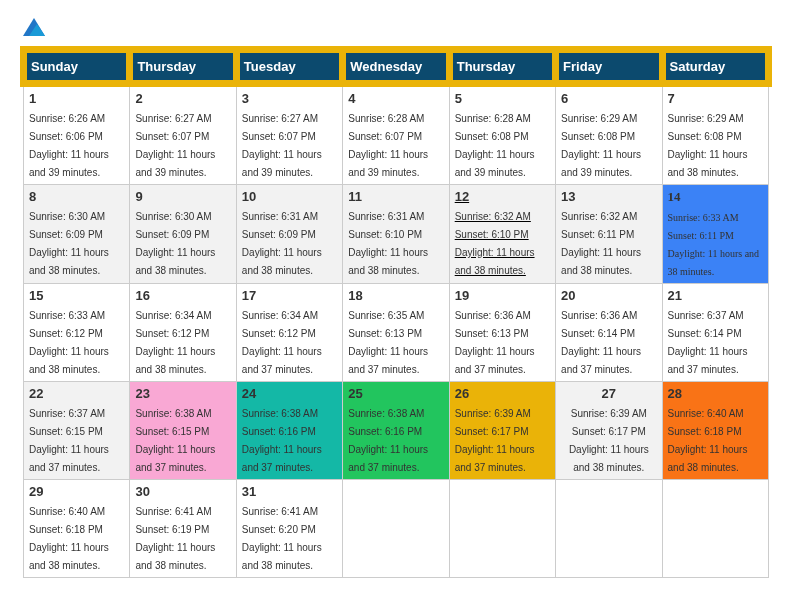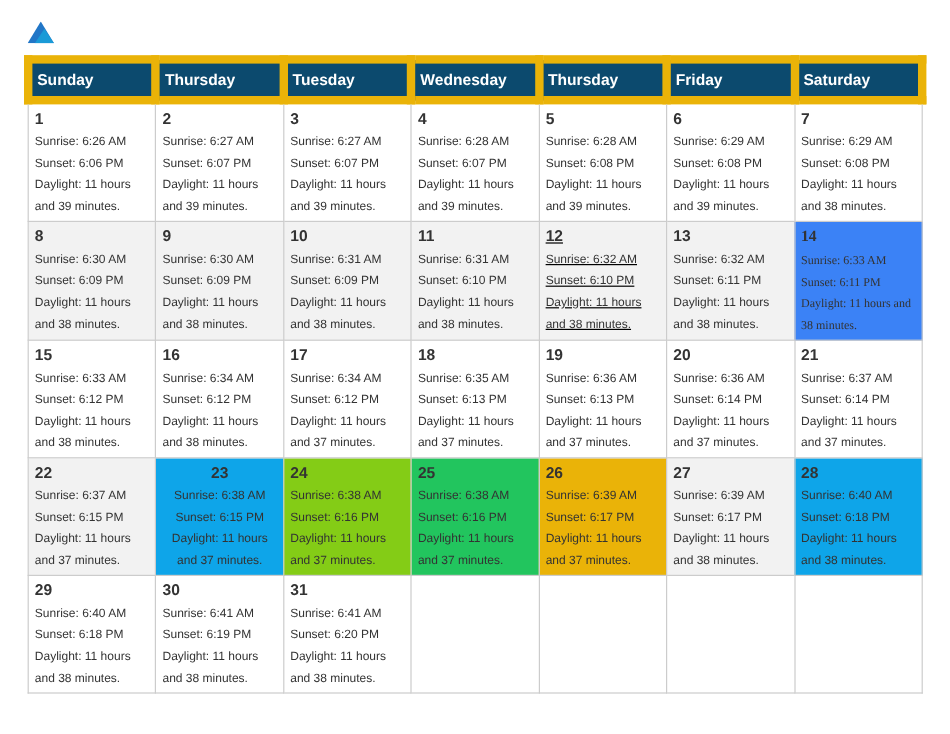--- a/index.html
+++ b/index.html
@@ -210,41 +210,41 @@
         <td>
           <span class="day-num">21</span>
           <span class="day-info">Sunrise: 6:37 AM<br>Sunset: 6:14 PM<br>Daylight: 11 hours and 37 minutes.</span>
         </td>
       </tr>
       <tr>
         <td style="background-color: rgb(242, 242, 242); margin-top: 40px;">
           <span class="day-num">22</span>
           <span class="day-info">Sunrise: 6:37 AM<br>Sunset: 6:15 PM<br>Daylight: 11 hours and 37 minutes.</span>
         </td>
-        <td style="background-color: #0ea5e9; text-align: center;">
+        <td style="background-color: #f9a8d4;">
           <span class="day-num">23</span>
           <span class="day-info">Sunrise: 6:38 AM<br>Sunset: 6:15 PM<br>Daylight: 11 hours and 37 minutes.</span>
         </td>
-        <td style="background-color: #84cc16;">
+        <td style="background-color: #14b8a6;">
           <span class="day-num">24</span>
           <span class="day-info">Sunrise: 6:38 AM<br>Sunset: 6:16 PM<br>Daylight: 11 hours and 37 minutes.</span>
         </td>
         <td style="background-color: #22c55e;">
           <span class="day-num">25</span>
           <span class="day-info">Sunrise: 6:38 AM<br>Sunset: 6:16 PM<br>Daylight: 11 hours and 37 minutes.</span>
         </td>
         <td style="background-color: #eab308;">
           <span class="day-num">26</span>
           <span class="day-info">Sunrise: 6:39 AM<br>Sunset: 6:17 PM<br>Daylight: 11 hours and 37 minutes.</span>
         </td>
-        <td style="background-color: rgb(242, 242, 242);">
+        <td style="background-color: rgb(242, 242, 242); text-align: center;">
           <span class="day-num">27</span>
           <span class="day-info">Sunrise: 6:39 AM<br>Sunset: 6:17 PM<br>Daylight: 11 hours and 38 minutes.</span>
         </td>
-        <td style="background-color: #0ea5e9; margin-top: 47px;">
+        <td style="background-color: #f97316; margin-top: 47px;">
           <span class="day-num">28</span>
           <span class="day-info">Sunrise: 6:40 AM<br>Sunset: 6:18 PM<br>Daylight: 11 hours and 38 minutes.</span>
         </td>
       </tr>
       <tr>
         <td>
           <span class="day-num">29</span>
           <span class="day-info">Sunrise: 6:40 AM<br>Sunset: 6:18 PM<br>Daylight: 11 hours and 38 minutes.</span>
         </td>
         <td>

